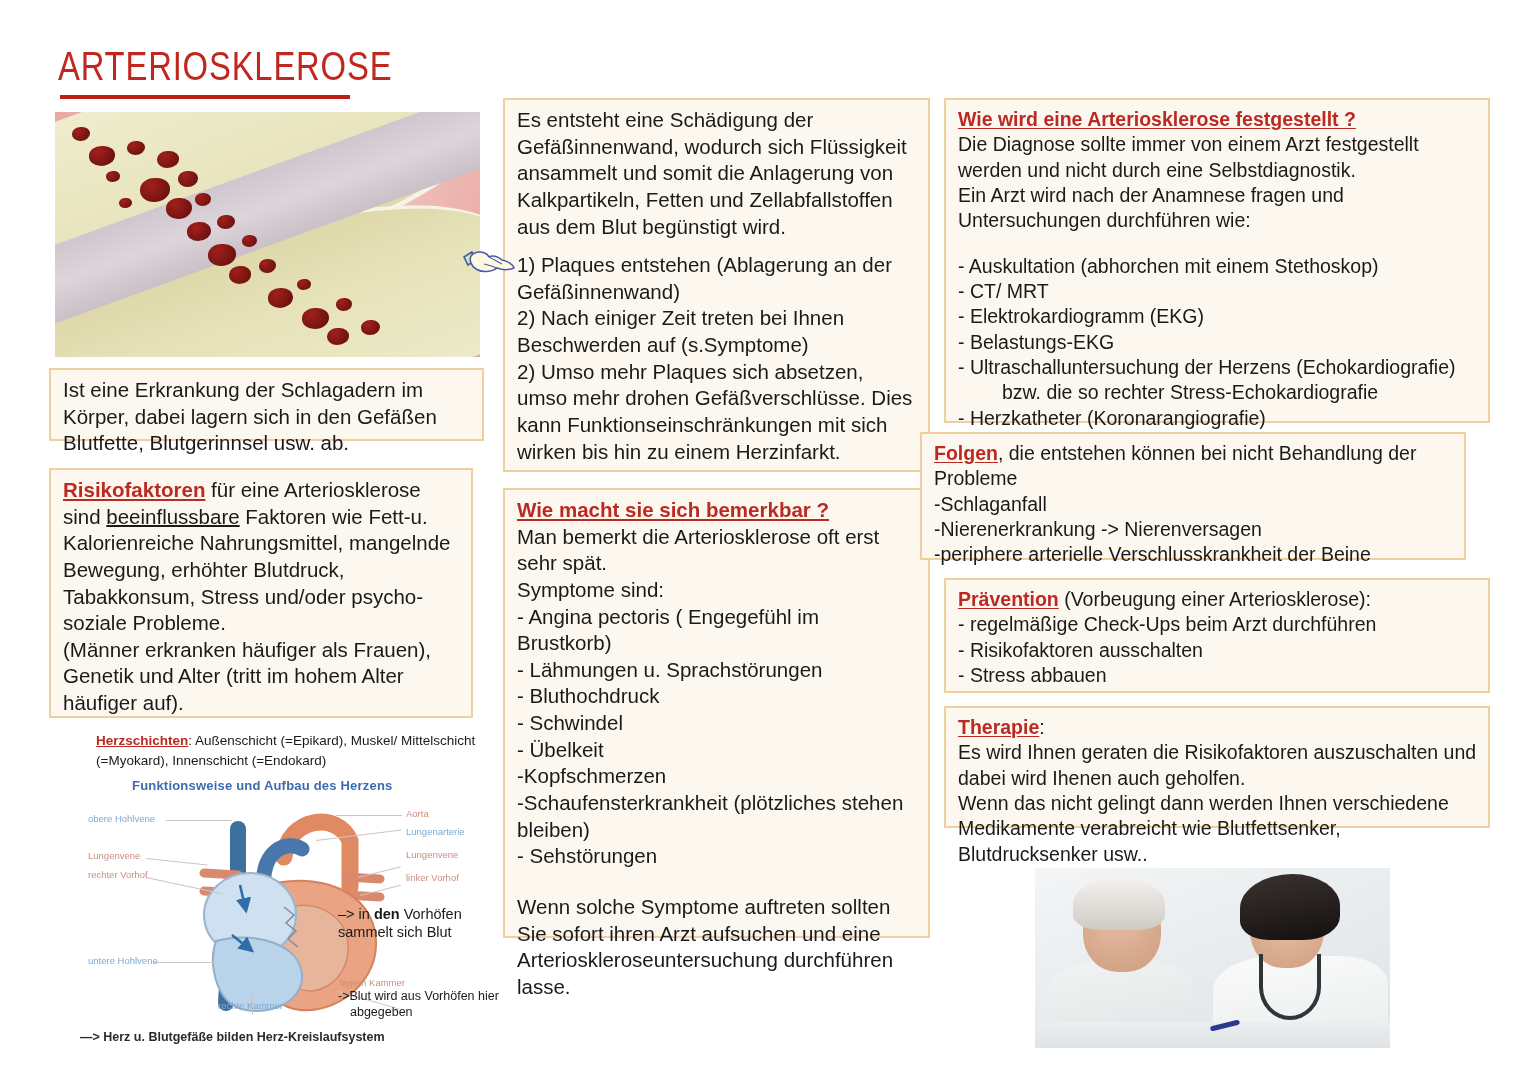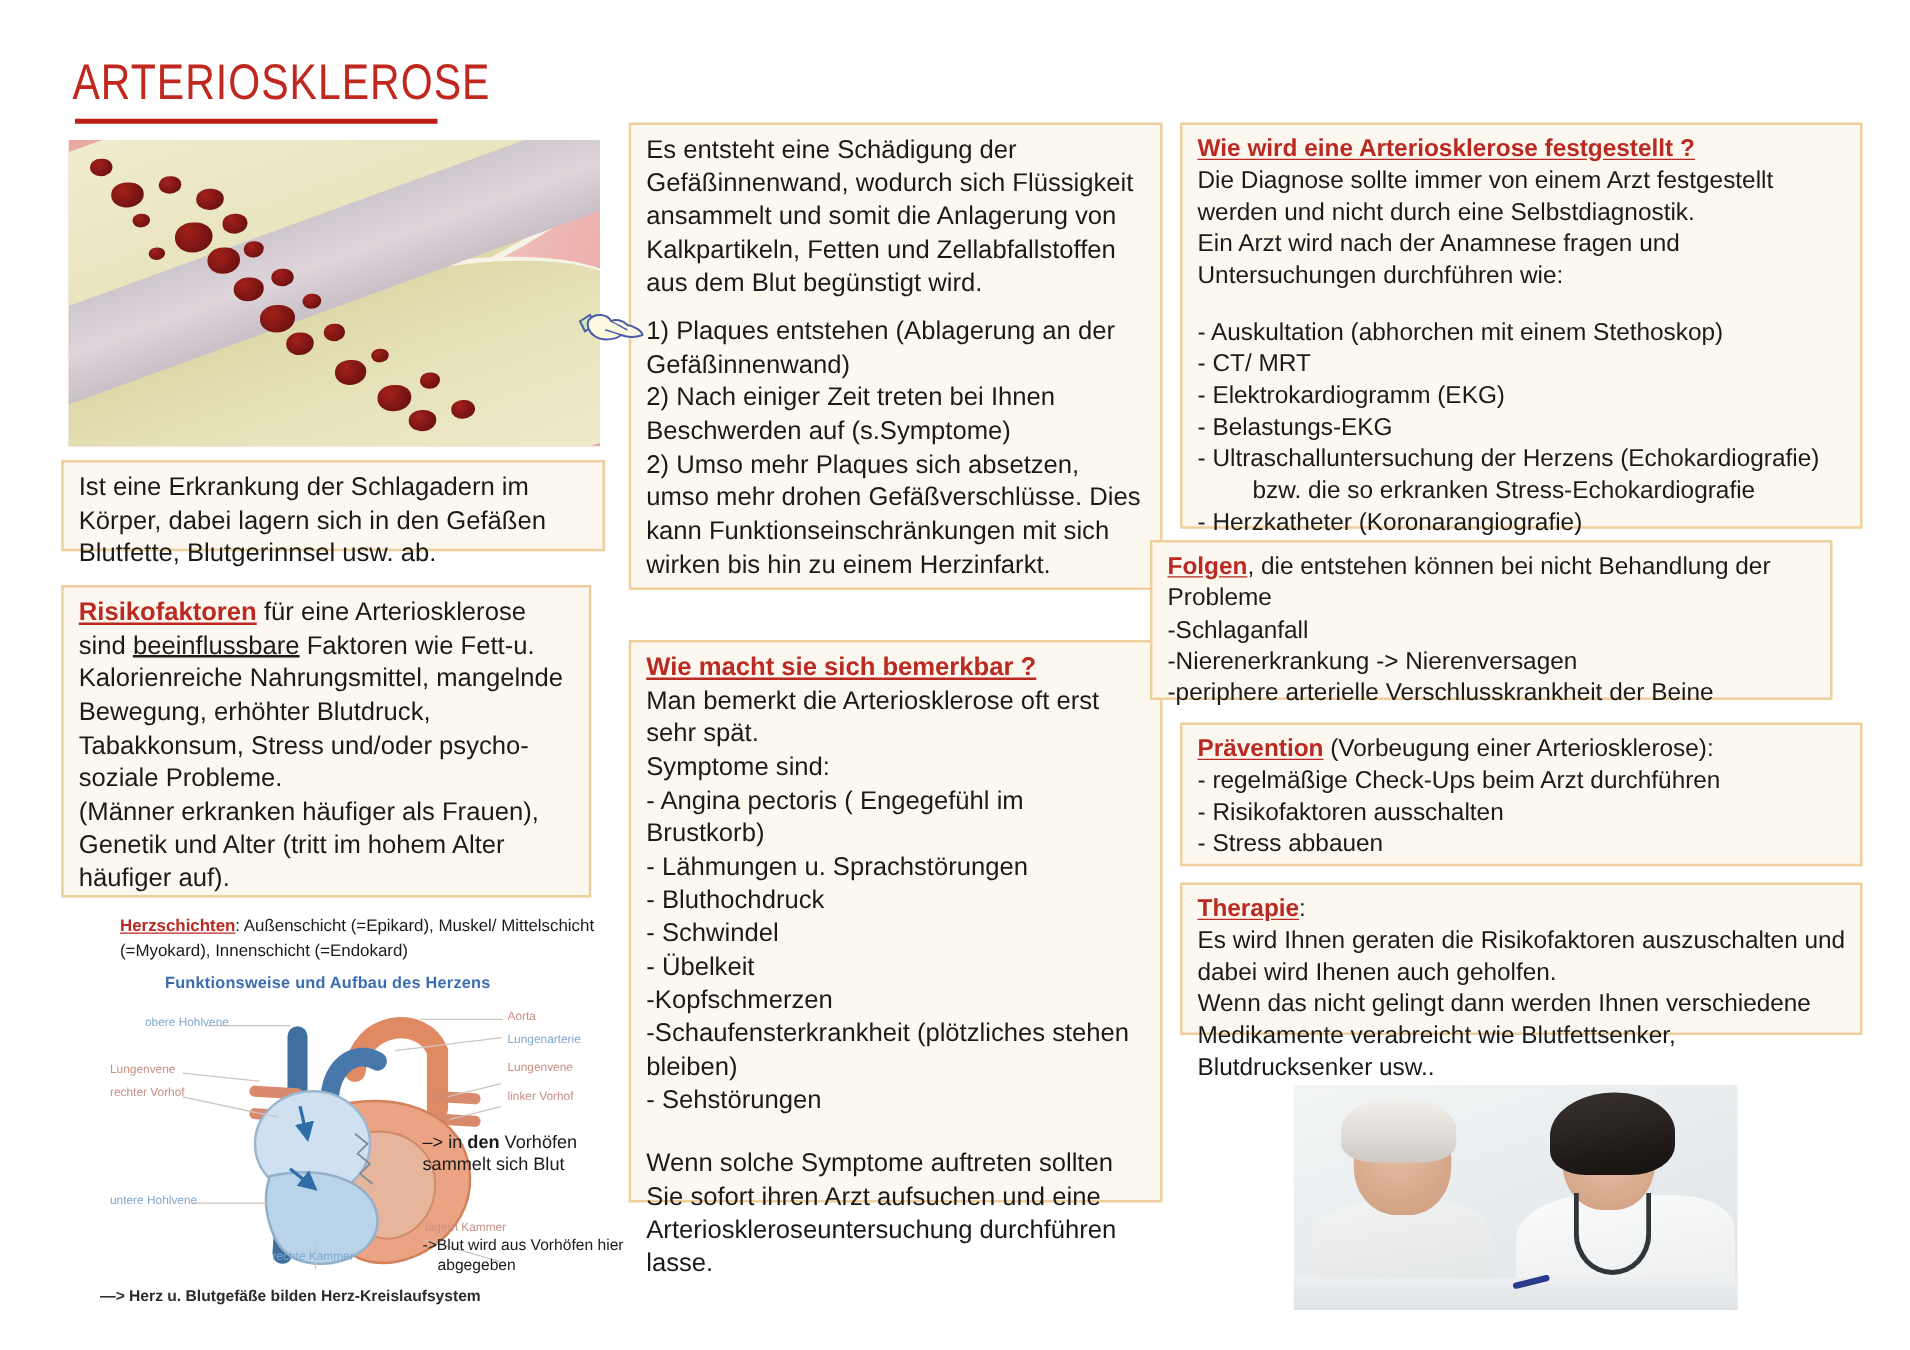--- a/index.html
+++ b/index.html
@@ -332,21 +332,21 @@
     <path d="M144 140 L164 156" stroke="#2f6ca8" stroke-width="2.6" marker-end="url(#ah)"></path>
     <defs>
       <marker id="ah" markerWidth="7" markerHeight="7" refX="5" refY="3.2" orient="auto">
         <path d="M0 0 L6 3.2 L0 6 z" fill="#2f6ca8"></path>
       </marker>
     </defs>
   </svg>
 
   
   <div class="hd-line" style="left:78px;top:25px;width:66px;"></div>
-  <div class="hd-label blue" style="left:0px;top:18px;margin-left:28px;">obere Hohlvene</div>
+  <div class="hd-label blue" style="left:0px;top:18px;">obere Hohlvene</div>
 
   <div class="hd-line" style="left:58px;top:63px;width:62px;transform:rotate(6deg);transform-origin:left;"></div>
   <div class="hd-label" style="left:0px;top:55px;">Lungenvene</div>
 
   <div class="hd-line" style="left:58px;top:82px;width:78px;transform:rotate(12deg);transform-origin:left;"></div>
   <div class="hd-label" style="left:0px;top:74px;">rechter Vorhof</div>
 
   <div class="hd-line" style="left:66px;top:167px;width:60px;"></div>
   <div class="hd-label blue" style="left:0px;top:160px;">untere Hohlvene</div>
 
@@ -380,21 +380,21 @@
 <div id="heart-footer">—&gt; Herz u. Blutgefäße bilden Herz-Kreislaufsystem</div>
 
 <div class="box t20" id="ablauf-box" style="left:503px;top:98px;width:427px;height:374px;">
   <p>Es entsteht eine Schädigung der Gefäßinnenwand, wodurch sich Flüssigkeit ansammelt und somit die Anlagerung von Kalkpartikeln, Fetten und Zellabfallstoffen aus dem Blut begünstigt wird.</p>
   <p style="height:12px;"></p>
   <p>1) Plaques entstehen (Ablagerung an der Gefäßinnenwand)</p>
   <p>2) Nach einiger Zeit treten bei Ihnen Beschwerden auf (s.Symptome)</p>
   <p>2) Umso mehr Plaques sich absetzen, umso mehr drohen Gefäßverschlüsse. Dies kann Funktionseinschränkungen mit sich wirken bis hin zu einem Herzinfarkt.</p>
 </div>
 
-<div class="box t20" id="symptome-box" style="left:503px;top:512px;width:427px;height:450px;">
+<div class="box t20" id="symptome-box" style="left:503px;top:488px;width:427px;height:450px;">
   <p class="hdr-red">Wie macht sie sich bemerkbar ?</p>
   <p>Man bemerkt die Arteriosklerose oft erst sehr spät.</p>
   <p>Symptome sind:</p>
   <p>- Angina pectoris ( Engegefühl im Brustkorb)</p>
   <p>- Lähmungen u. Sprachstörungen</p>
   <p>- Bluthochdruck</p>
   <p>- Schwindel</p>
   <p>- Übelkeit</p>
   <p>-Kopfschmerzen</p>
   <p>-Schaufensterkrankheit (plötzliches stehen bleiben)</p>
@@ -406,21 +406,21 @@
 <div class="box t19" id="diagnose-box" style="left:944px;top:98px;width:546px;height:325px;">
   <p class="hdr-red">Wie wird eine Arteriosklerose festgestellt ?</p>
   <p style="white-space:pre-line;">Die Diagnose sollte immer von einem Arzt festgestellt werden und nicht durch eine Selbstdiagnostik.
 Ein Arzt wird nach der Anamnese fragen und Untersuchungen durchführen wie:</p>
   <p style="height:20px;"></p>
   <p>- Auskultation (abhorchen mit einem Stethoskop)</p>
   <p>- CT/ MRT</p>
   <p>- Elektrokardiogramm (EKG)</p>
   <p>- Belastungs-EKG</p>
   <p>- Ultraschalluntersuchung der Herzens (Echokardiografie)</p>
-  <p style="padding-left:44px;">bzw. die so erkranken Stress-Echokardiografie</p>
+  <p style="padding-left:44px;">bzw. die so rechter Stress-Echokardiografie</p>
   <p>- Herzkatheter (Koronarangiografie)</p>
 </div>
 
 <div class="box t19" id="folgen-box" style="left:920px;top:432px;width:546px;height:128px;">
   <p>
     <span class="hdr-red">Folgen</span><span>, die entstehen können bei nicht Behandlung der</span>
   </p>
   <p>Probleme</p>
   <p>-Schlaganfall</p>
   <p>-Nierenerkrankung -&gt; Nierenversagen</p>

